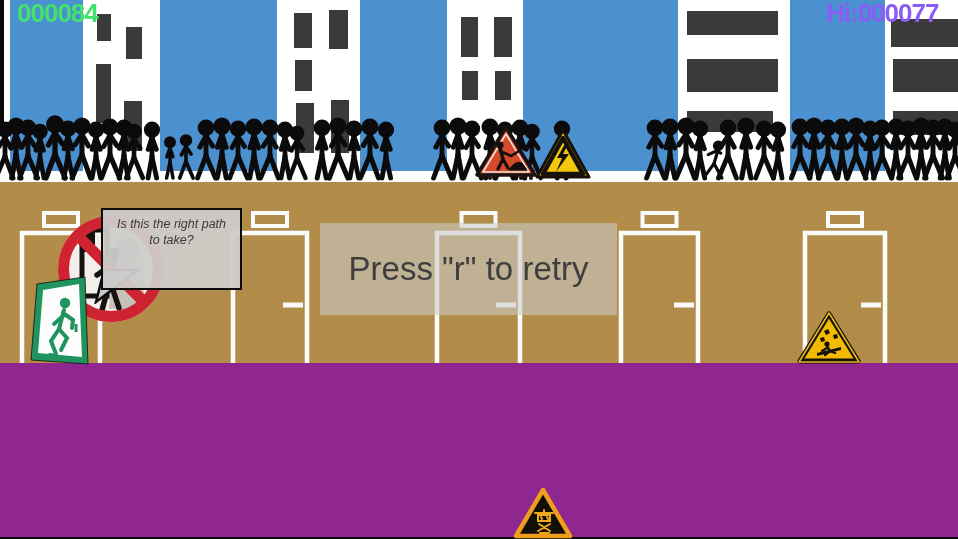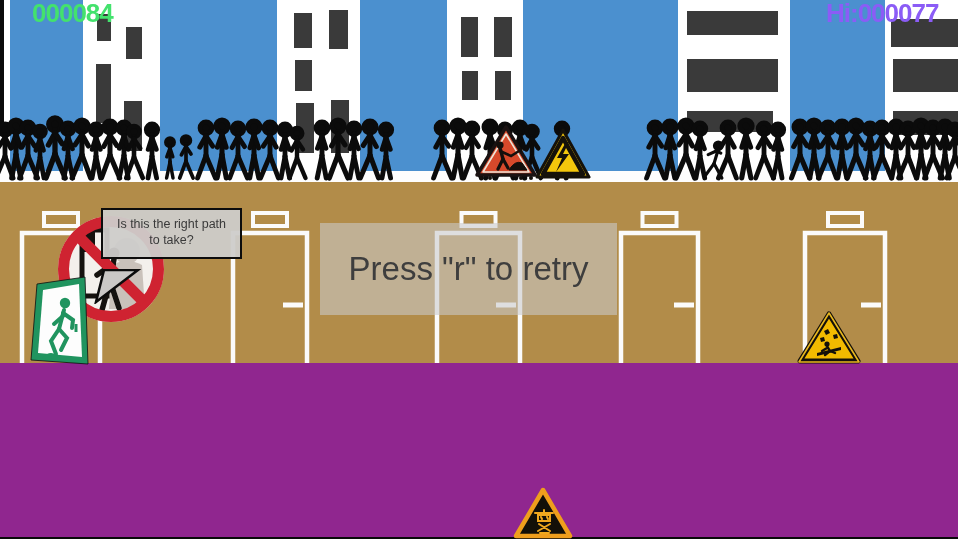--- a/index.html
+++ b/index.html
@@ -8,29 +8,29 @@
   .scene *{position:absolute;box-sizing:border-box;}
   
   .skyline{left:0;top:0;width:958px;height:171px;}
   .sidewalk{left:0;top:171px;width:958px;height:11px;background:#fdfdfd;}
   .wall{left:0;top:182px;width:958px;height:181px;background:#b28c49;}
   .ground{left:0;top:363px;width:958px;height:174px;background:#90268f;}
   .bottom-line{left:0;top:537px;width:958px;height:2px;background:#0a0a0a;}
   .left-strip{left:0;top:0;width:4px;height:124px;background:#0a0a0a;}
   
   .hud{font-size:26px;font-weight:bold;letter-spacing:-1px;top:0;line-height:26px;}
-  .score{left:32px;color:#43e26d;}
+  .score{left:17px;color:#43e26d;}
   .hiscore{left:826px;color:#8b5cf6;}
   
   .retry-panel{left:320px;top:223px;width:297px;height:92px;
     background:rgba(201,201,203,0.58);display:flex;align-items:center;justify-content:center;}
   .retry-panel span{position:static;font-size:33px;color:#3e3e3e;}
   
-  .speech-bubble{left:101px;top:208px;width:141px;height:51px;background:rgba(206,204,202,0.95);
-    border:2.5px solid #0c0c0c;color:#3a3a3a;font-size:12.5px;line-height:16px;
+  .speech-bubble{left:101px;top:208px;width:141px;height:82px;background:rgba(206,204,202,0.95);
+    border:2.5px solid #0c0c0c;color:#3a3a3a;font-style:italic;font-size:12.5px;line-height:16px;
     text-align:center;padding:6px 12px;}
   .speech-bubble span{position:static;}
   svg{display:block;}
 </style>
 </head>
 <body>
 
 <div class="scene">
 
   <svg class="skyline" width="958" height="171" viewBox="0 0 958 171" id="skyline-svg">

